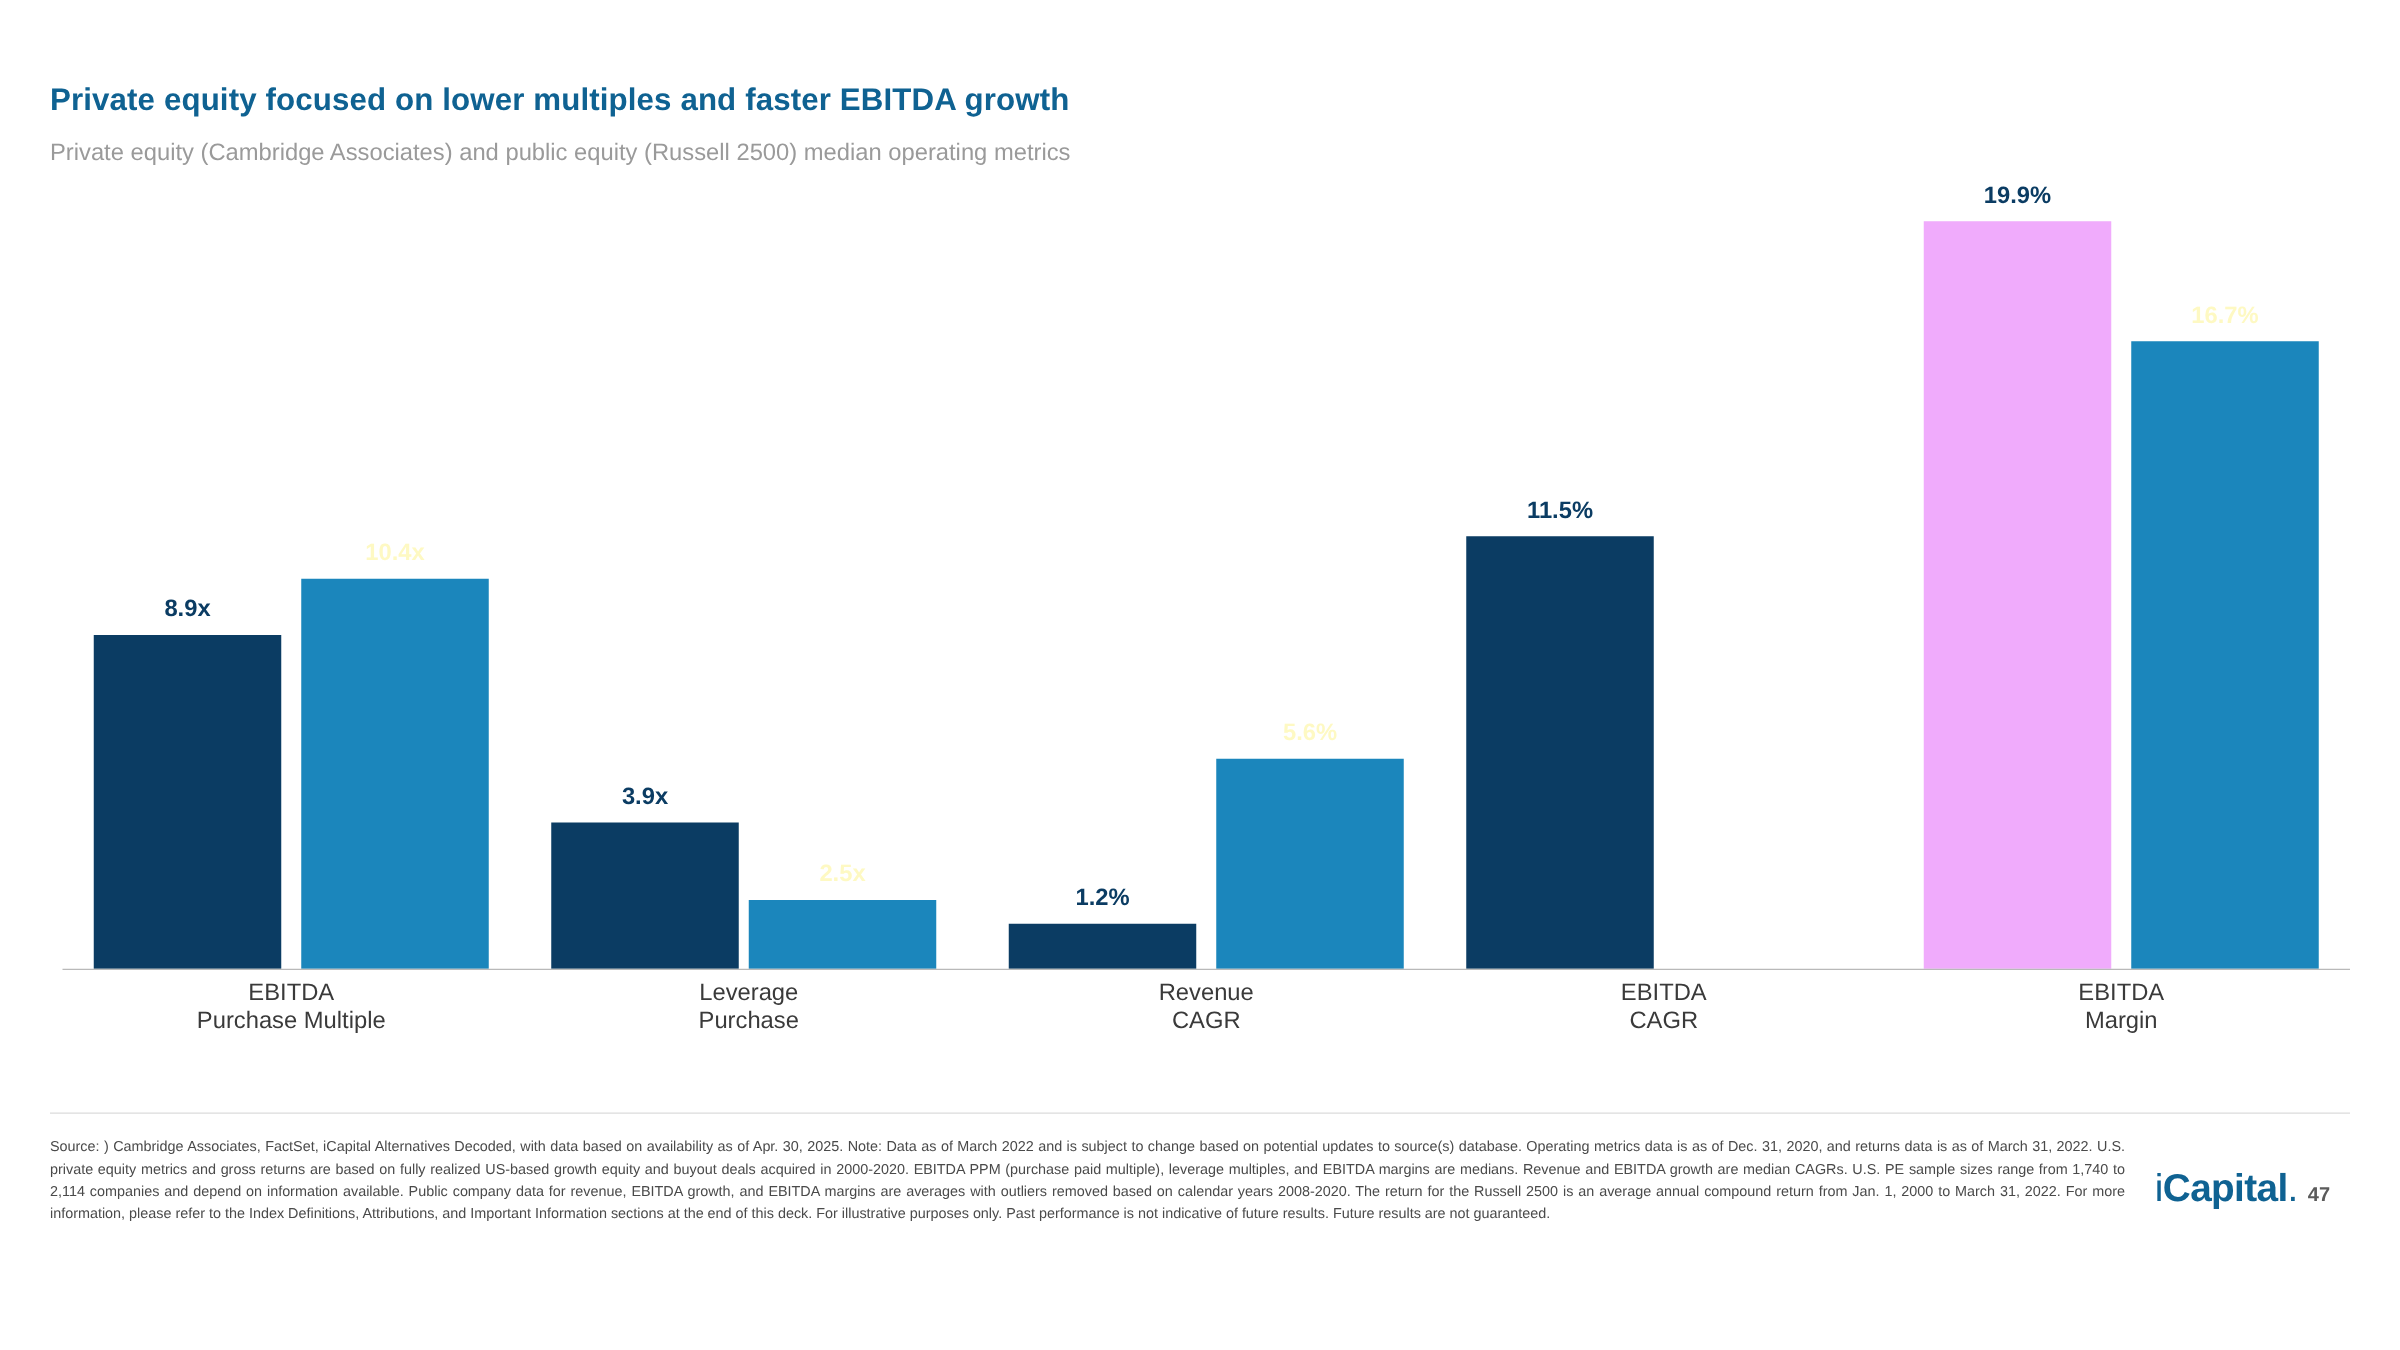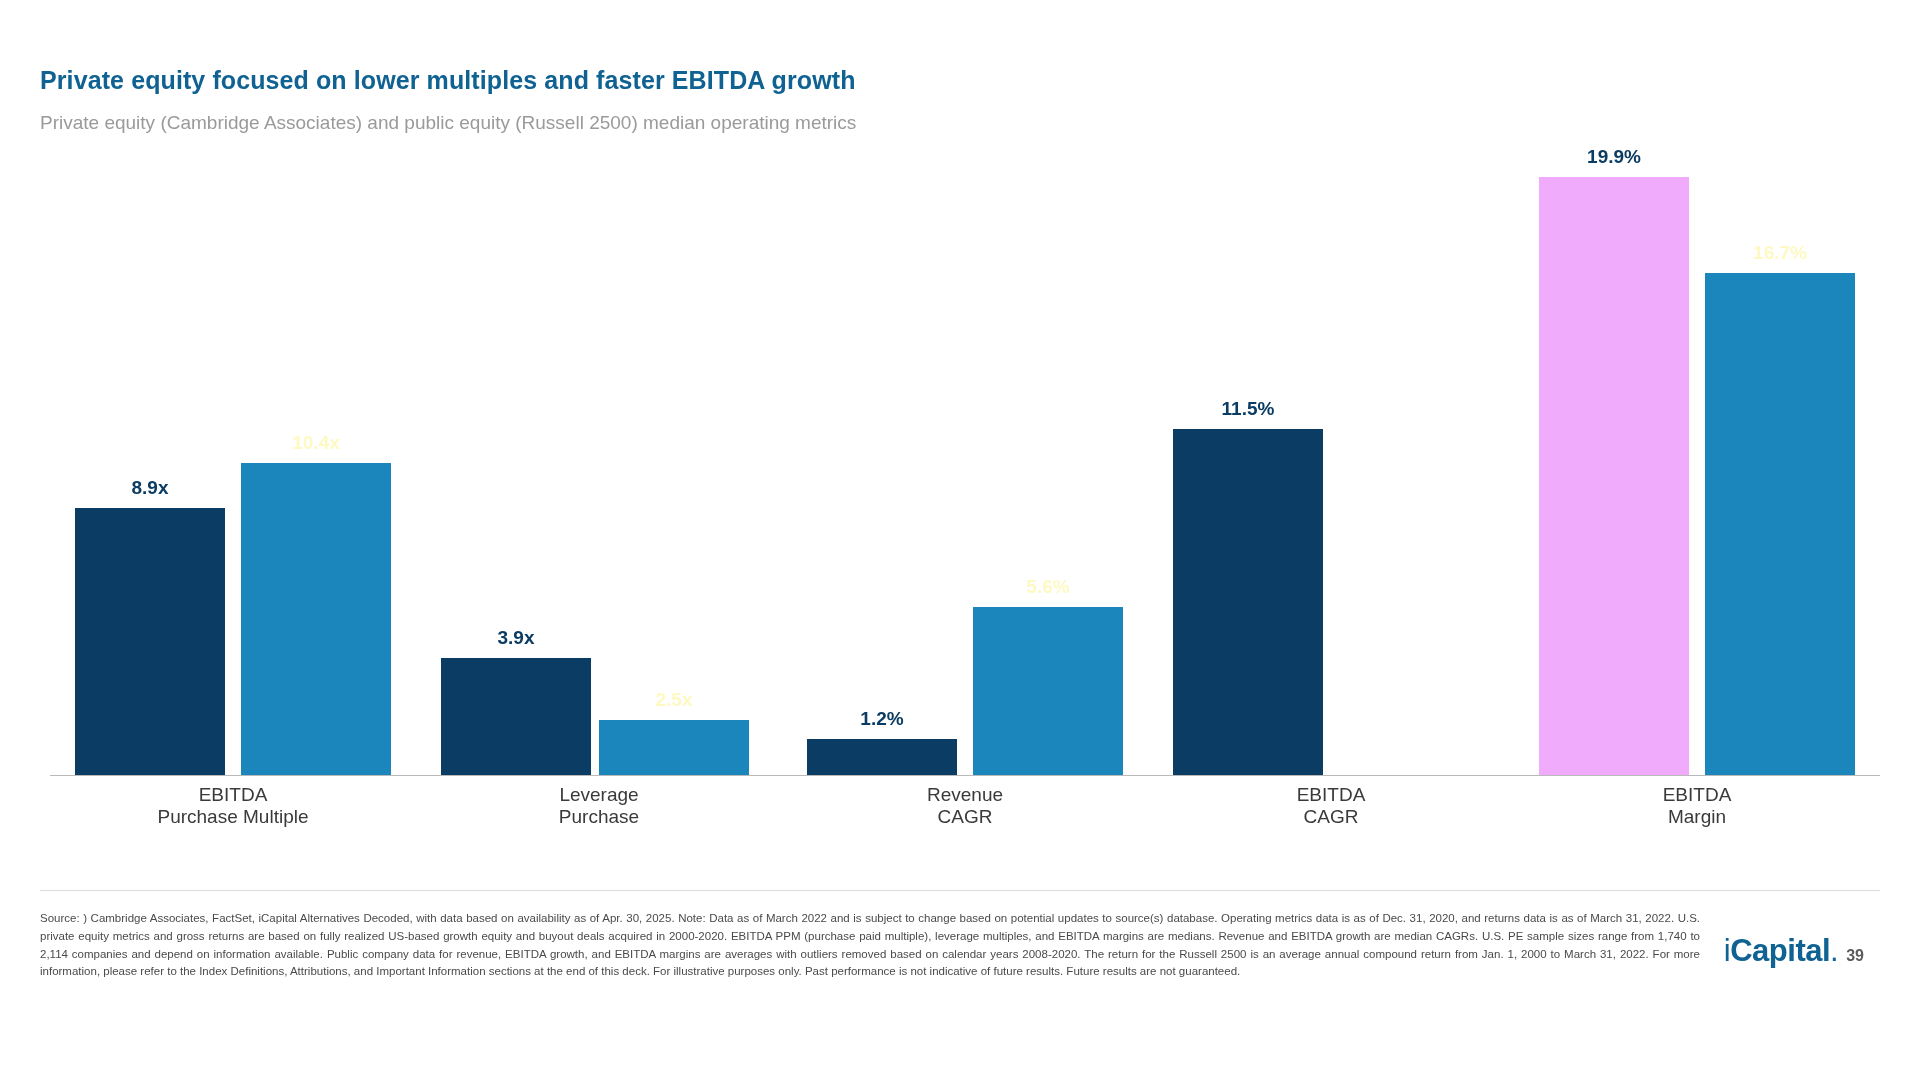--- a/index.html
+++ b/index.html
@@ -249,16 +249,16 @@
       </div>
     <div class="axis-line"></div>
   </div>
 
 
   <div class="footer-rule"></div>
   <div class="source">Source: ) Cambridge Associates, FactSet, iCapital Alternatives Decoded, with data based on availability as of Apr. 30, 2025. Note: Data as of March 2022 and is subject to change based on potential updates to source(s) database. Operating metrics data is as of Dec. 31, 2020, and returns data is as of March 31, 2022. U.S. private equity metrics and gross returns are based on fully realized US-based growth equity and buyout deals acquired in 2000-2020. EBITDA  PPM (purchase paid multiple), leverage multiples, and EBITDA margins are medians.  Revenue and EBITDA growth are median CAGRs. U.S. PE sample sizes range from 1,740 to 2,114 companies and depend on information available. Public company data for revenue, EBITDA growth, and EBITDA margins are averages with outliers removed based on calendar years 2008-2020. The return for the Russell 2500 is an average annual compound return from Jan. 1, 2000 to March 31, 2022. For more information, please refer to the Index Definitions, Attributions, and Important Information sections at the end of this deck. For illustrative purposes only. Past performance is not indicative of future results. Future results are not guaranteed.</div>
 
   <div class="logo">
     <span class="logo-text"><span>i</span><b>Capital</b><span class="logo-dot">.</span></span>
-    <span class="page-num">39</span>
+    <span class="page-num">47</span>
   </div>
 
 </div>
 
 </body></html>

